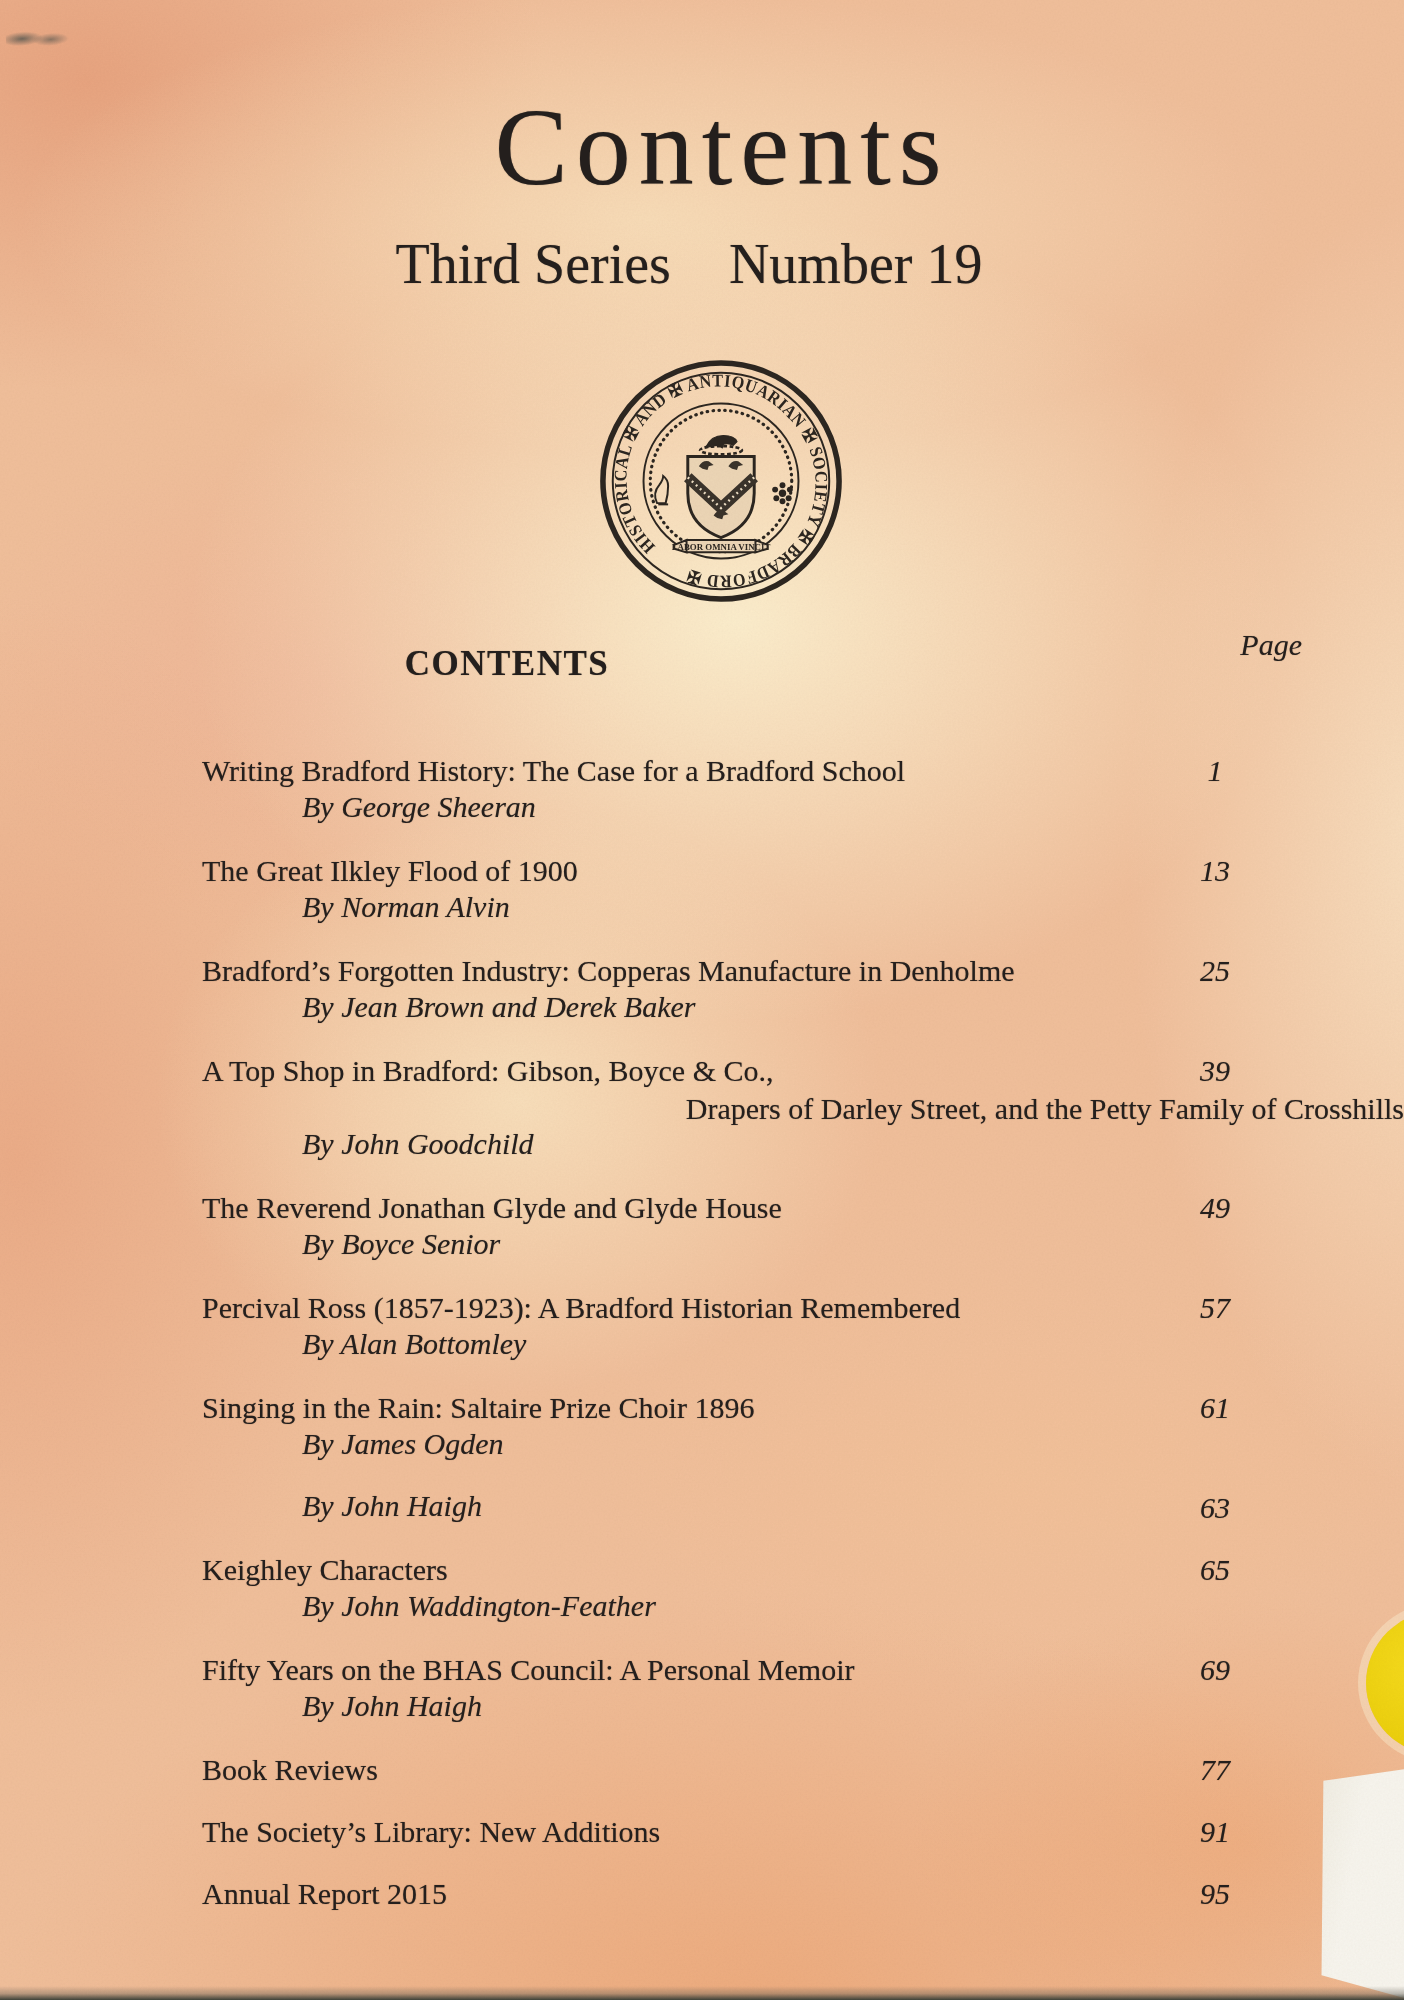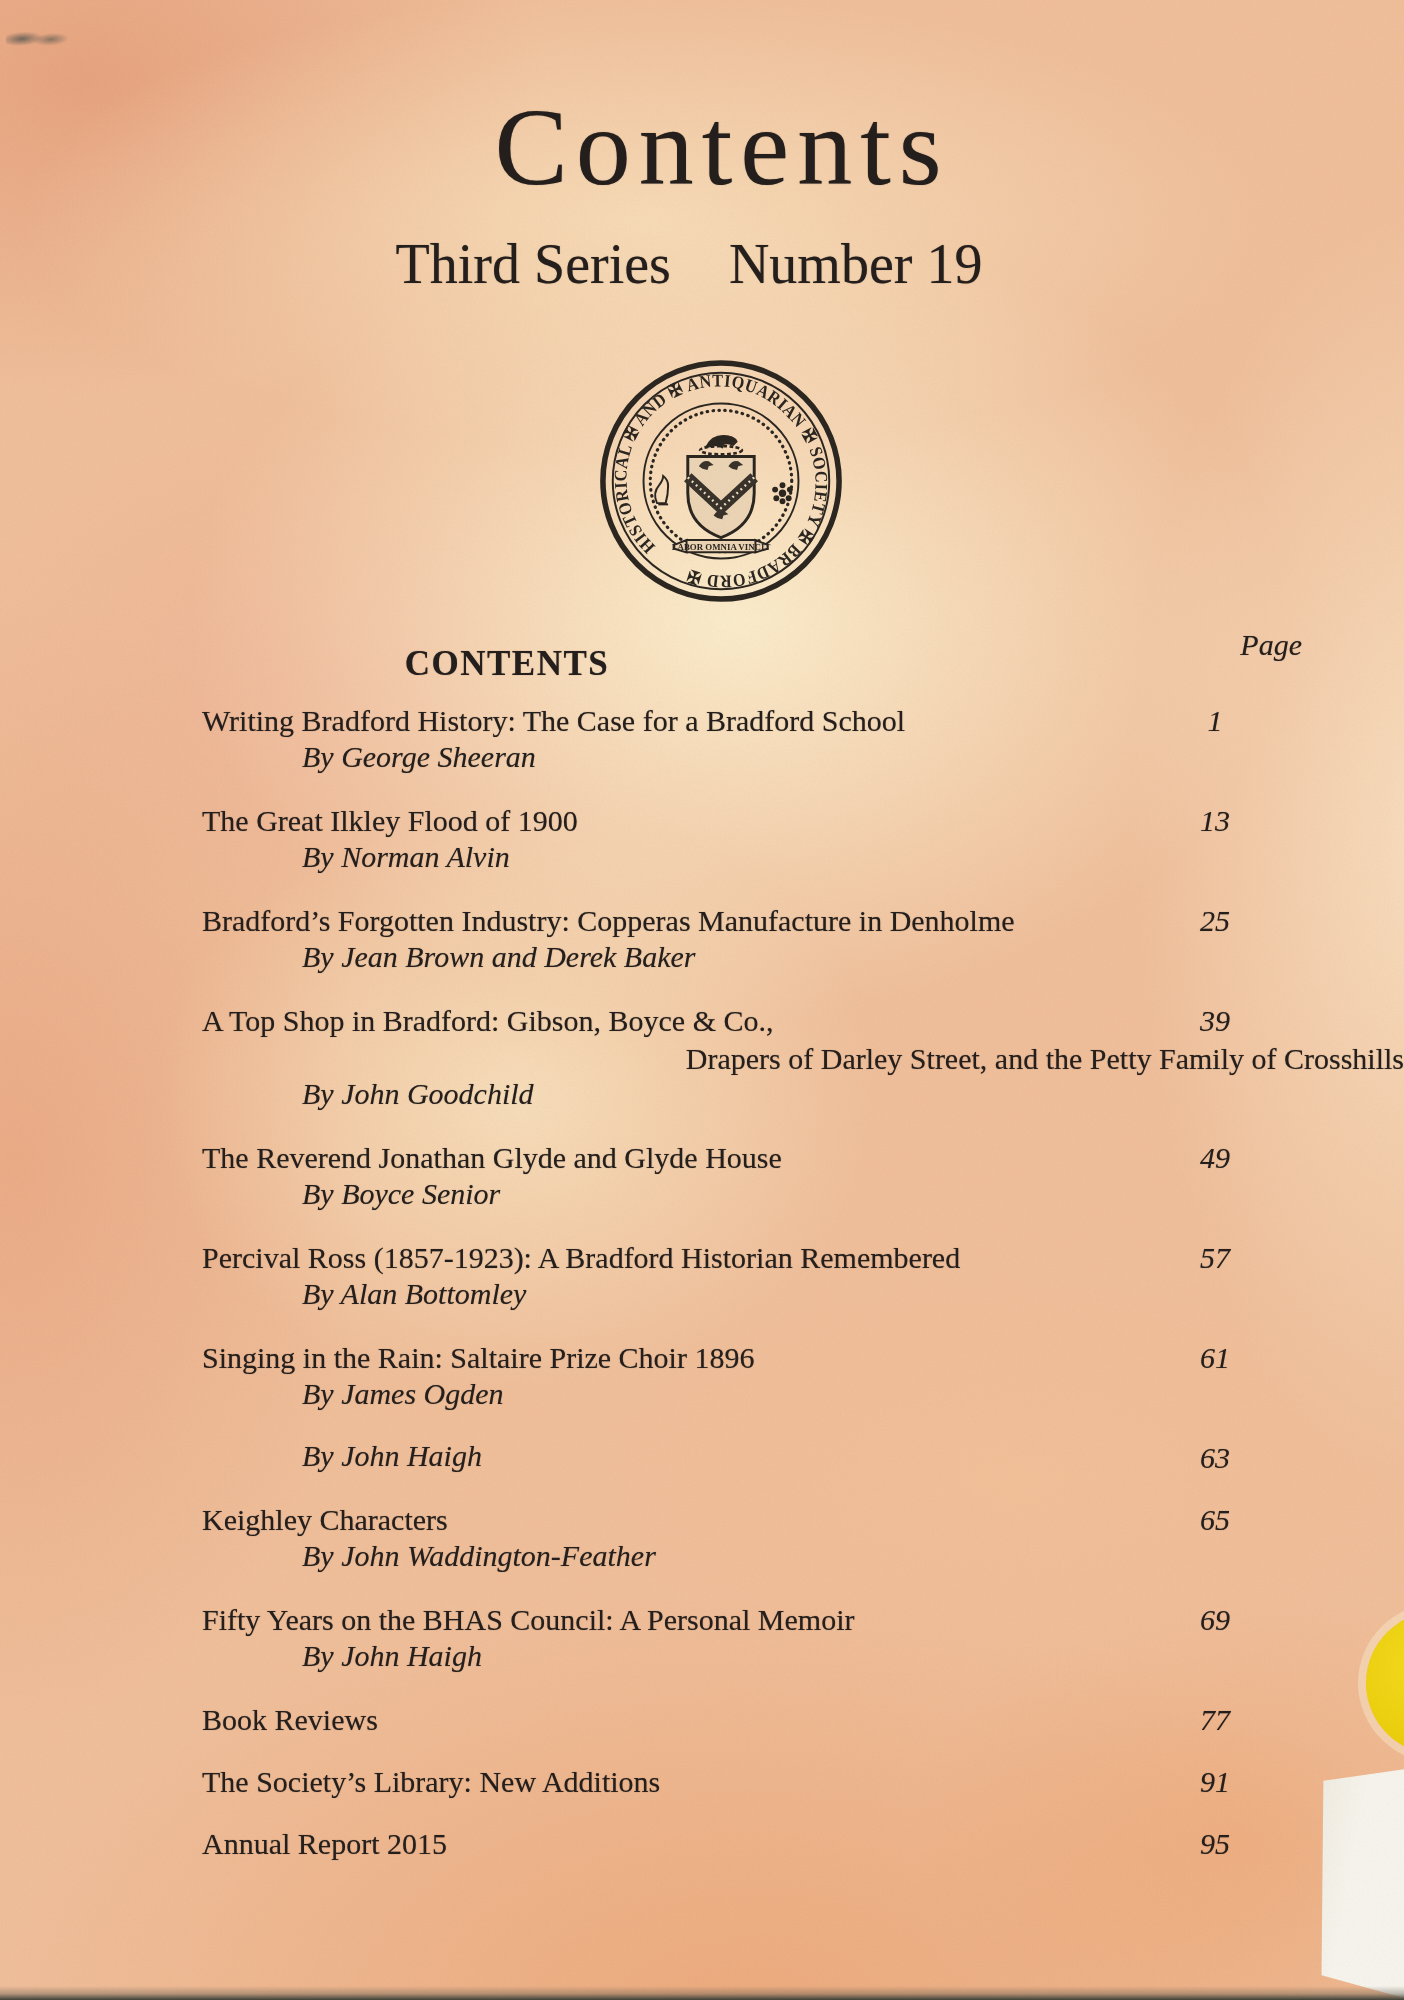--- a/index.html
+++ b/index.html
@@ -55,21 +55,21 @@
     position:absolute;top:644px;left:0;width:1014px;
     text-align:center;font-size:35px;font-weight:700;letter-spacing:1.5px;
     text-shadow:0 0 1px rgba(40,28,18,0.5);
   }
   .page-label{
     position:absolute;top:628px;right:142px;
     font-size:30px;font-style:italic;
     text-shadow:0 0 1px rgba(40,28,18,0.45);
   }
 
-  .entries{position:absolute;top:702px;left:202px;width:1202px;}
+  .entries{position:absolute;top:752px;left:202px;width:1202px;}
   .entry{position:relative;margin-bottom:28px;}
   .entry.no-author{margin-bottom:24px;}
   .entry-title{font-size:30px;line-height:38px;text-shadow:0 0 1px rgba(40,28,18,0.5);}
   .entry-title2{font-size:30px;line-height:37px;text-shadow:0 0 1px rgba(40,28,18,0.5);text-align:right;}
   .entry-author{font-size:30px;line-height:34px;font-style:italic;padding-left:100px;text-shadow:0 0 1px rgba(40,28,18,0.45);}
   .entry-page{
     position:absolute;top:2px;left:958px;width:110px;
     text-align:center;font-size:30px;font-style:italic;
     text-shadow:0 0 1px rgba(40,28,18,0.45);
   }

